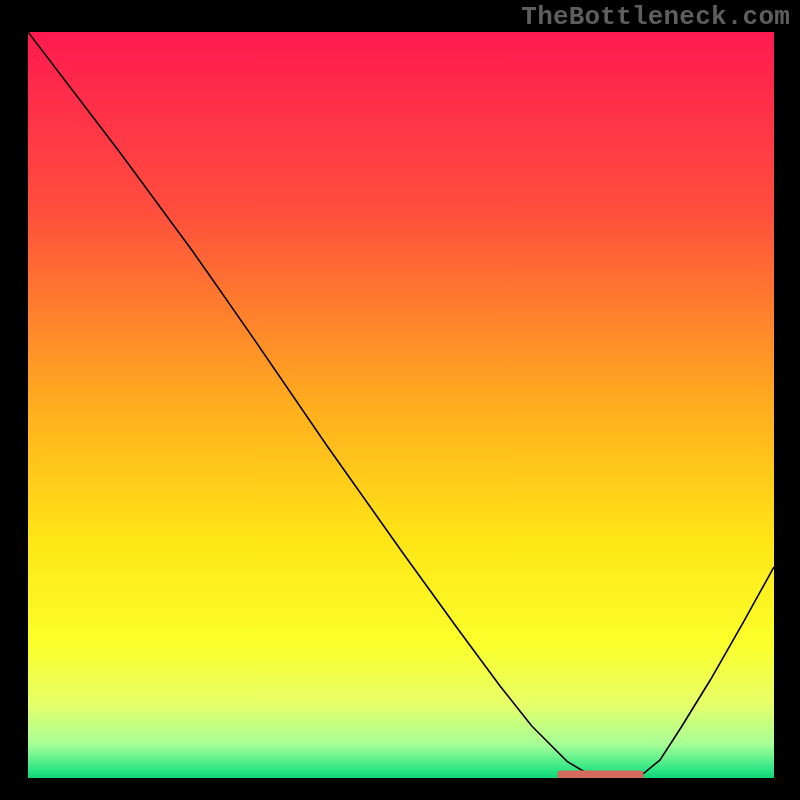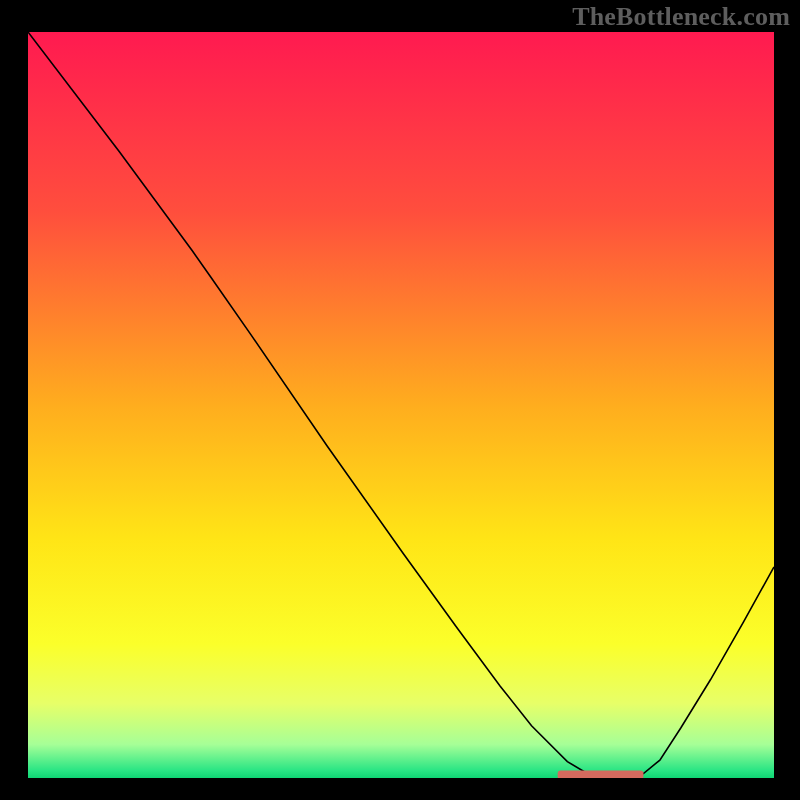--- a/index.html
+++ b/index.html
@@ -18,21 +18,21 @@
     background: #000;
   }
   .watermark {
     position: absolute;
     top: 2px;
     right: 10px;
     color: #5e5e5e;
     font-size: 26px;
     font-weight: bold;
     letter-spacing: 0.2px;
-    font-family: Liberation Serif, serif;
+    font-family: Liberation Mono, monospace;
   }
   .plot {
     position: absolute;
     left: 28px;
     top: 32px;
     width: 746px;
     height: 746px;
   }
   .plot svg {
     display: block;

